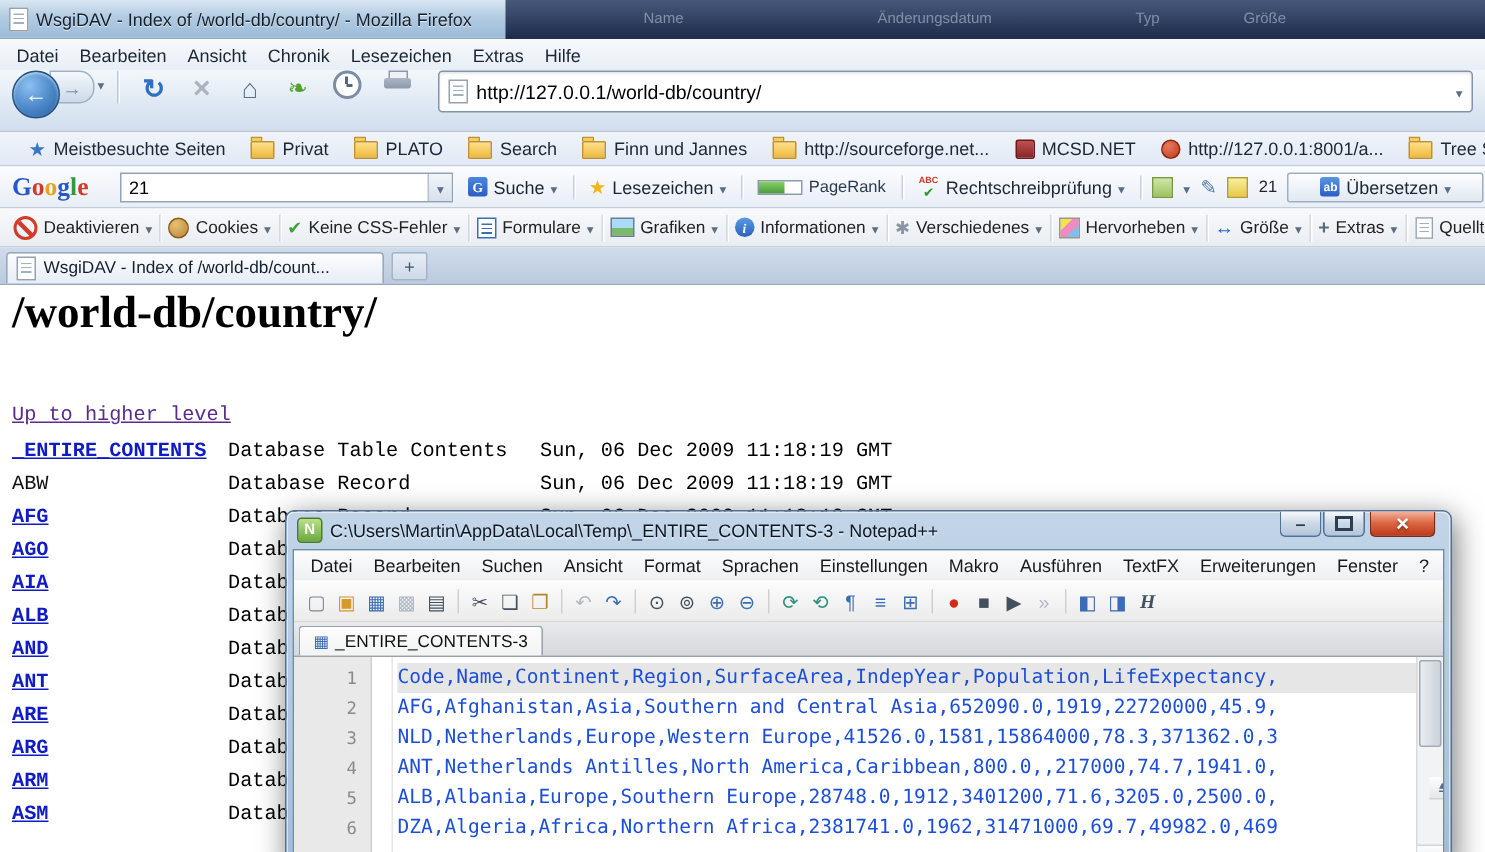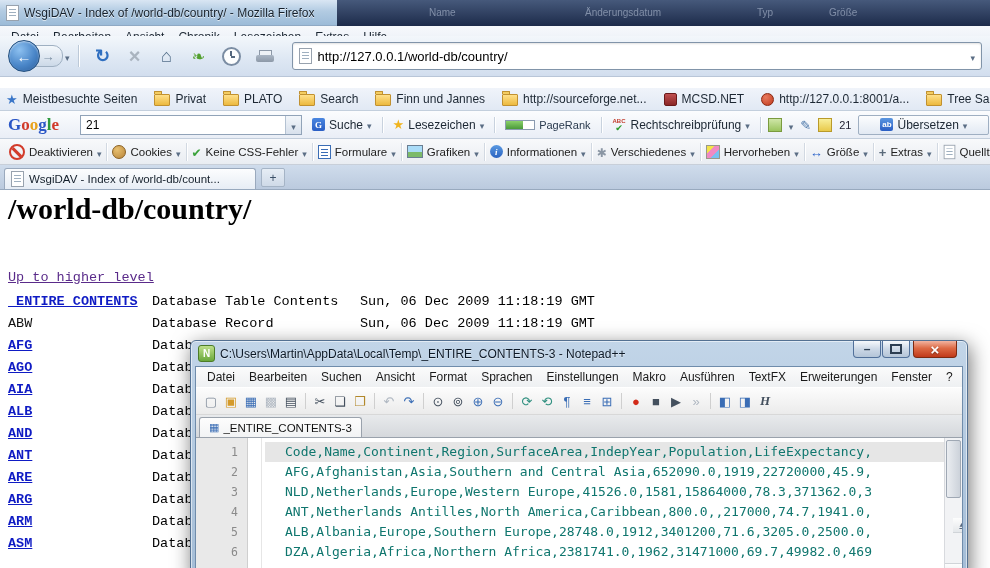--- a/index.html
+++ b/index.html
@@ -14,23 +14,23 @@
   .bgwin{position:absolute;left:337px;top:0;right:0;height:26px;
     background:linear-gradient(#46597b,#1d2b4a);}
   .bgwin span{position:absolute;top:7px;font-size:10px;color:#cdd8ea;opacity:.5;white-space:nowrap;}
 
   
   .menubar{position:absolute;top:26px;height:21px;width:100%;box-sizing:border-box;
     background:linear-gradient(#f7f9fc,#e8eef6);display:flex;align-items:center;padding-left:4px;}
   .mi{font-size:12px;color:#1c2733;padding:2px 7px;cursor:default;}
 
   
-  .navbar{position:absolute;top:36px;height:41px;width:100%;box-sizing:border-box;
+  .navbar{position:absolute;top:47px;height:41px;width:100%;box-sizing:border-box;
     background:linear-gradient(#f3f7fb,#dde7f3 60%,#d2deee);border-bottom:1px solid #b9c6d8;
-    display:flex;align-items:center;padding:0 8px;}
+    display:flex;padding:0 8px;}
   .back-btn{width:30px;height:30px;border-radius:50%;flex:none;z-index:2;
     background:radial-gradient(circle at 35% 30%, #8cc0f0, #4a86c8 55%, #2a5c9a);
     border:1px solid #24507f;box-shadow:inset 0 1px 2px rgba(255,255,255,.6);
     display:flex;align-items:center;justify-content:center;color:#fff;font-weight:bold;font-size:15px;}
   .back-btn::before{content:"←";}
   .fwd-btn{height:20px;width:28px;margin-left:-7px;border-radius:0 10px 10px 0;flex:none;
     background:linear-gradient(#f4f8fc,#ccd9e8);border:1px solid #9fb0c2;
     display:flex;align-items:center;justify-content:center;color:#7a8ea2;font-size:13px;}
   .fwd-btn::before{content:"→";}
   .caret::before{content:"▾";font-size:9px;color:#5b6e85;}
@@ -53,21 +53,21 @@
   .url-text{font-size:13px;color:#000;white-space:nowrap;}
   .url-dd{margin-left:auto;}
 
   .doc-ic{width:11px;height:14px;background:#fff;border:1px solid #98a2ae;display:inline-block;position:relative;flex:none;}
   .doc-ic::before{content:"";position:absolute;left:2px;top:3px;right:2px;height:8px;
     background:repeating-linear-gradient(#9fb0c0 0 1px,transparent 1px 3px);}
 
   
   .bmbar{position:absolute;top:88px;height:23px;width:100%;box-sizing:border-box;overflow:hidden;
     background:linear-gradient(#f0f4fa,#e1e9f4);border-bottom:1px solid #c3cfdd;
-    display:flex;align-items:center;padding:0 6px;gap:17px;}
+    display:flex;align-items:center;padding:0 19px;gap:17px;}
   .bm{display:flex;align-items:center;gap:5px;font-size:12px;color:#1c2733;white-space:nowrap;}
   .folder-ic{width:14px;height:10px;background:linear-gradient(#ffe08a,#ecb93f);border:1px solid #c19130;
     border-radius:1px;position:relative;display:inline-block;margin-top:2px;flex:none;}
   .folder-ic::before{content:"";position:absolute;left:-1px;top:-4px;width:6px;height:2px;background:#f4cd62;
     border:1px solid #c19130;border-bottom:none;border-radius:1px 1px 0 0;}
   .sites-ic::before{content:"★";color:#3a76c8;font-size:13px;}
   .red-dot-ic{width:11px;height:11px;border-radius:50%;background:radial-gradient(circle at 35% 30%,#e87a5e,#c03a1d);border:1px solid #8a2710;flex:none;}
   .red-sq-ic{width:11px;height:11px;border-radius:2px;background:linear-gradient(#c05050,#8a2626);border:1px solid #6a1a1a;flex:none;}
 
   
@@ -194,21 +194,21 @@
     padding-left:3px;border-bottom:1px solid #9aa2ac;}
   .np-tab{height:20px;background:linear-gradient(#fdfdfd,#f2f3f4);border:1px solid #9aa2ac;border-bottom:none;
     border-radius:3px 3px 0 0;display:flex;align-items:center;gap:4px;padding:0 9px;font-size:11.5px;color:#111;box-sizing:border-box;}
   .np-tabic::before{content:"▦";color:#3a6db5;font-size:11px;}
   .np-edit{flex:1;display:flex;background:#fff;position:relative;overflow:hidden;}
   .np-gutter{width:52px;flex:none;background:#e9e9e9;border-right:1px solid #cfcfcf;padding-top:4px;box-sizing:border-box;}
   .np-ln{height:20px;line-height:20px;text-align:right;padding-right:9px;
     font-family:"DejaVu Sans Mono",monospace;font-size:11.5px;color:#8a8a8a;}
   .np-fold{width:13px;flex:none;background:#fff;border-right:1px solid #e6e6e6;}
   .np-text{flex:1;padding:4px 0 0 3px;overflow:hidden;}
-  .np-line{height:20px;line-height:20px;font-family:"DejaVu Sans Mono",monospace;font-size:13px;white-space:pre;color:#0f766e;padding-left:20px;}
+  .np-line{height:20px;line-height:20px;font-family:"DejaVu Sans Mono",monospace;font-size:13px;white-space:pre;color:#1d4ed8;}
   .np-line.cur{background:#e6e6e6;}
   .np-scroll{position:absolute;right:0;top:0;bottom:0;width:17px;background:#f2f3f5;border-left:1px solid #d8dade;
     display:flex;flex-direction:column;align-items:center;}
   .np-sarr{height:15px;width:100%;display:flex;align-items:center;justify-content:center;font-size:7px;color:#5a6a80;
     background:linear-gradient(#fdfdfd,#e4e7ea);border-bottom:1px solid #d0d4d8;box-sizing:border-box;}
   .np-sarr.up::before{content:"▲";}
   .np-sarr.down{margin-top:auto;border-top:1px solid #d0d4d8;border-bottom:none;}
   .np-sarr.down::before{content:"▼";}
   .np-thumb{width:13px;height:56px;margin-top:2px;background:linear-gradient(90deg,#eaedf1,#ccd2da);
     border:1px solid #9fa8b4;border-radius:2px;flex:none;}

